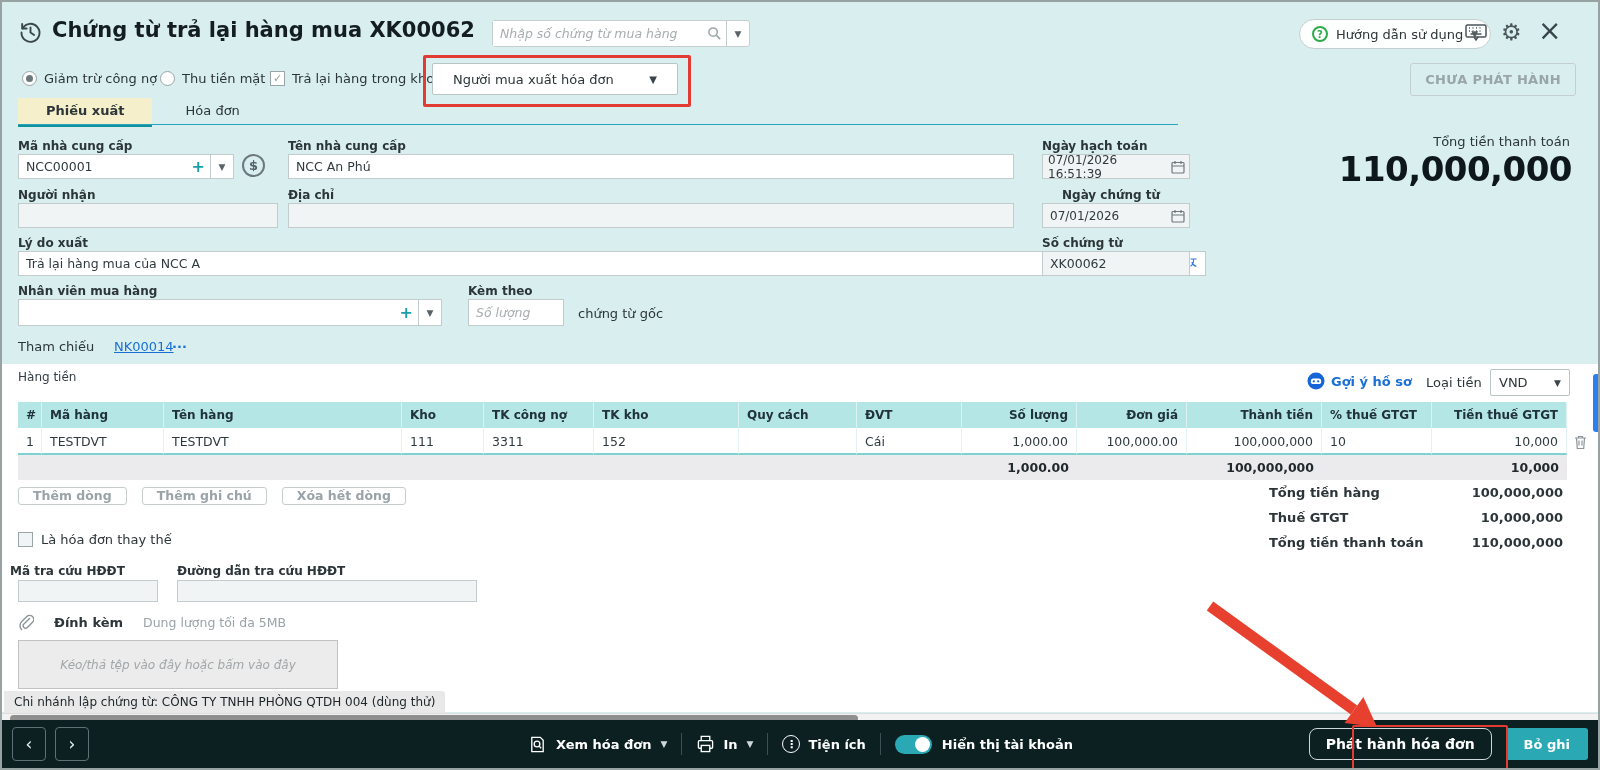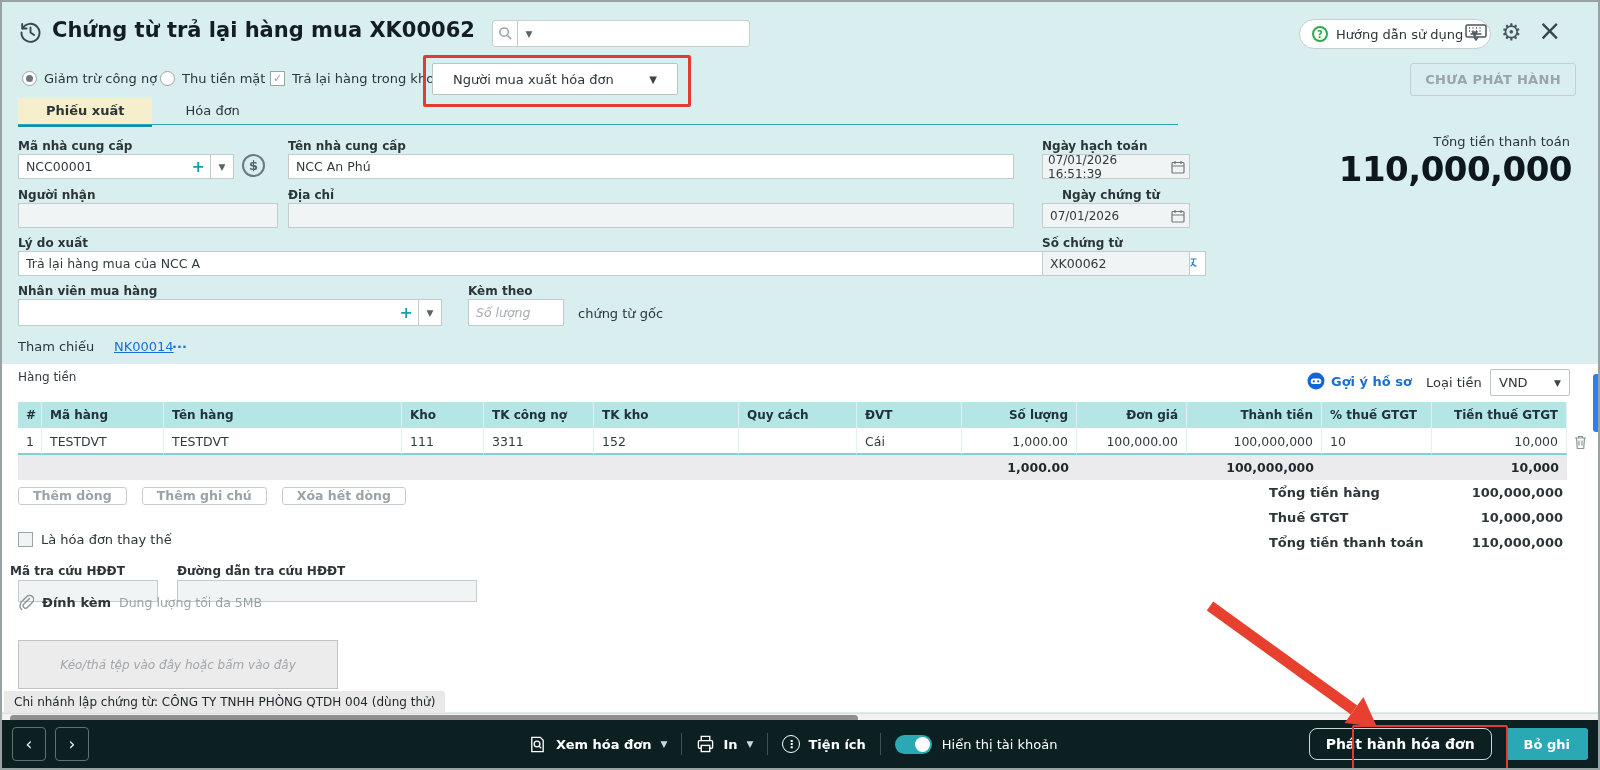--- a/index.html
+++ b/index.html
@@ -42,20 +42,21 @@
   <span class="abs icon-btn" style="left:15px;top:17px">
     <svg width="27" height="27" viewBox="0 0 24 24" fill="none" stroke="#3b474b" stroke-width="1.7" stroke-linecap="round" stroke-linejoin="round">
       <path d="M4.6 4.5v4h4"></path>
         <path d="M5 8.4A8 8 0 1 1 4 12"></path>
         <path d="M12 7.5V12l3.2 2.2"></path>
     </svg>
   </span>
   <div class="abs" style="left:50px;top:16px;font-size:21px;font-weight:bold;color:#141d21;">Chứng từ trả lại hàng mua XK00062</div>
 
   <div class="abs" style="left:490px;top:18px;width:258px;height:27px;display:flex;border:1px solid #c6cfcf;border-radius:3px;background:#fff;box-sizing:border-box;">
+    <input class="inp" style="border: none; height: 25px; flex: 1 1 0%;" placeholder="Nhập số chứng từ mua hàng">
     <span class="icon-btn" style="width:24px;">
       <svg width="15" height="15" viewBox="0 0 16 16" fill="none" stroke="#9aa5a8" stroke-width="1.6">
           <circle cx="6.5" cy="6.5" r="4.5"></circle>
           <path d="M10 10l4 4"></path>
         </svg>
     </span>
     <span class="caretbox">▼</span>
   </div>
 
   <div class="abs" style="left:1297px;top:17px;height:28px;display:flex;align-items:center;gap:8px;border:1px solid #c6cfcf;border-radius:15px;background:#fdfefe;padding:0 12px;cursor:pointer;">
@@ -255,21 +256,21 @@
   <div class="abs" style="left:16px;top:530px;display:flex;align-items:center;gap:8px;cursor:pointer;">
     <span class="cbx" style="background:#f1f4f4;"></span>
     <span class="txt">Là hóa đơn thay thế</span>
   </div>
 
   <div class="abs lbl" style="left:8px;top:562px;">Mã tra cứu HĐĐT</div>
   <div class="abs lbl" style="left:175px;top:562px;">Đường dẫn tra cứu HĐĐT</div>
   <div class="field" style="left:16px;top:578px;width:140px;"><input class="inp gray" style="height: 22px;"></div>
   <div class="field" style="left:175px;top:578px;width:300px;"><input class="inp gray" style="height: 22px;"></div>
 
-  <div class="abs" style="left:16px;top:592px;display:flex;align-items:center;gap:8px;">
+  <div class="abs" style="left:16px;top:612px;display:flex;align-items:center;gap:20px;">
     <span>
       <svg width="16" height="17" viewBox="0 0 16 17" fill="none" stroke="#8b9498" stroke-width="1.4" stroke-linecap="round">
           <path d="M11.5 4.5l-5.6 5.6a2.4 2.4 0 0 0 3.4 3.4l5.2-5.2a4 4 0 0 0-5.7-5.7L3.6 7.8a5.5 5.5 0 0 0 0 7.8"></path>
         </svg>
     </span>
     <span style="font-size:13px;font-weight:bold;color:#2c3538;">Đính kèm</span>
     <span style="font-size:12.5px;color:#9aa3a7;">Dung lượng tối đa 5MB</span>
   </div>
   <div class="abs" style="left:16px;top:638px;width:318px;height:47px;background:#ececec;border:1px solid #c2c2c2;display:flex;align-items:center;justify-content:center;cursor:pointer;">
     <span style="font-size:12px;font-style:italic;color:#a2a6a9;">Kéo/thả tệp vào đây hoặc bấm vào đây</span>
@@ -305,21 +306,21 @@
       </span>
       <span class="tbtxt">In</span>
       <span style="font-size:9px;margin-left:9px;color:#cfd8d8;">▼</span>
       <span class="tdiv"></span>
       <span style="width:18px;height:18px;border-radius:50%;border:1.5px solid #fff;display:inline-flex;align-items:center;justify-content:center;font-size:11px;font-weight:bold;margin-right:8px;box-sizing:border-box;">⋮</span>
       <span class="tbtxt">Tiện ích</span>
       <span class="tdiv"></span>
       <span style="width:37px;height:19px;border-radius:10px;background:#2aa9b5;position:relative;cursor:pointer;margin-right:10px;">
         <span style="position:absolute;right:2px;top:2px;width:15px;height:15px;border-radius:50%;background:#fff;"></span>
       </span>
-      <span class="tbtxt" style="font-weight:normal;">Hiển thị tài khoản</span>
+      <span class="tbtxt" style="font-weight:bold;">Hiển thị tài khoản</span>
     </div>
     <div style="margin-left:auto;display:flex;align-items:center;margin-right:10px;gap:14px;">
       <button style="height:32px;padding:4px 16px;background:transparent;border:1px solid #cfd8d8;border-radius:8px;color:#fff;font-size:14px;font-weight:bold;cursor:pointer;font-family:inherit;">Phát hành hóa đơn</button>
       <button style="height:32px;padding:0 18px;background:#2aa9b5;border:none;border-radius:3px;color:#fff;font-size:13px;font-weight:bold;cursor:pointer;font-family:inherit;">Bỏ ghi</button>
     </div>
   </div>
 
   <div class="redbox" style="left:1350px;top:723px;width:152px;height:44px;border-width:2.5px;"></div>
   <svg class="abs" style="left:1150px;top:590px;pointer-events:none;" width="270" height="150" viewBox="0 0 270 150">
     <line x1="58" y1="14" x2="202" y2="118" stroke="#e8402f" stroke-width="11"></line>

